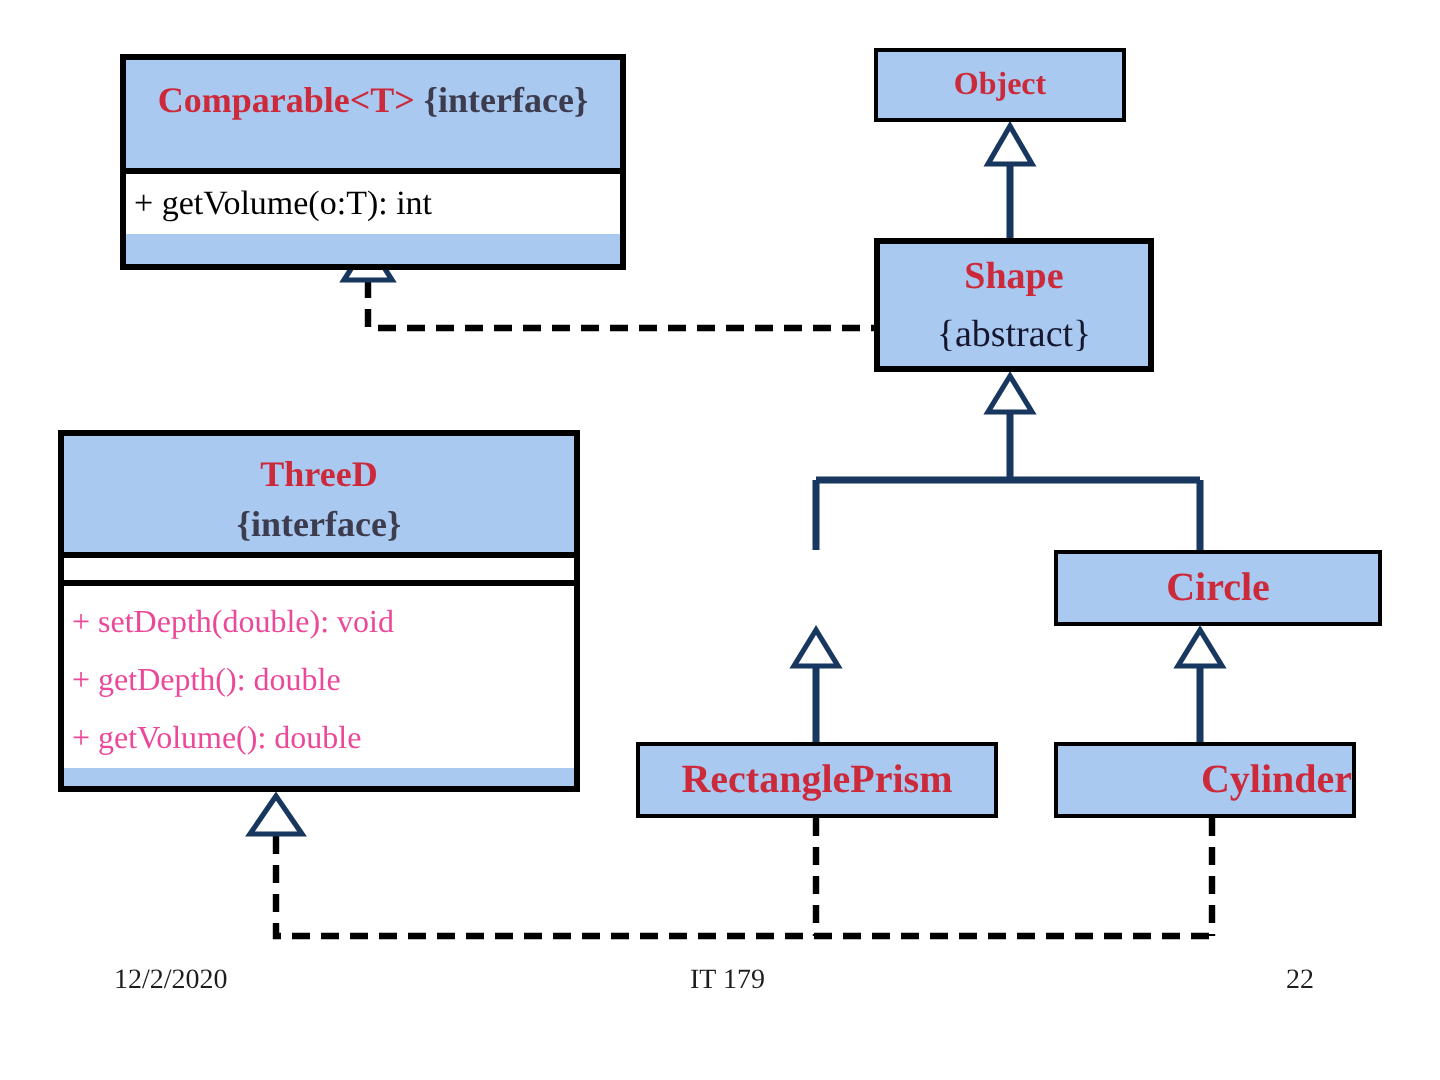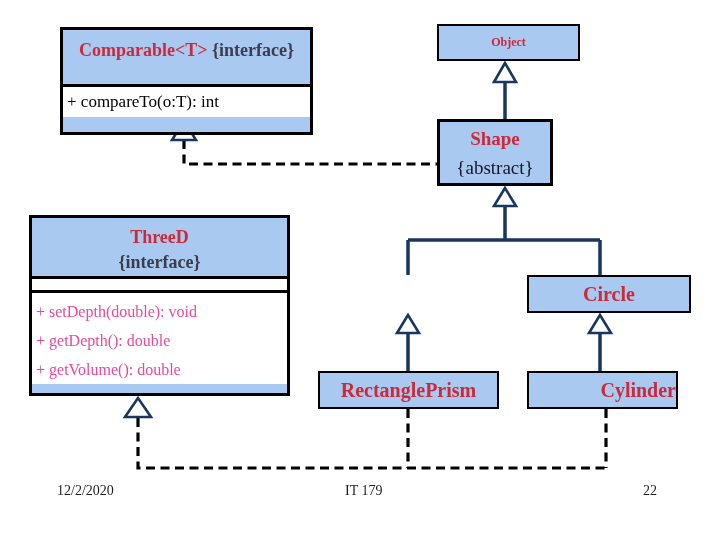--- a/index.html
+++ b/index.html
@@ -30,25 +30,25 @@
     height:54px;text-align:center;padding-top:10px;
     font-size:18px;line-height:20px;box-sizing:border-box;
   }
   #box-comparable .methods{
     background:#fff;border-top:3px solid #000;
     height:30px;line-height:30px;
     font-size:17px;color:#000;padding-left:4px;
   }
 
   
-  #box-object{left:437px;top:24px;width:143px;height:37px;
-    display:flex;align-items:center;justify-content:center;font-size:12px;}
+  #box-object{left:437px;top:24px;width:126px;height:37px;
+    display:flex;align-items:center;justify-content:center;font-size:16px;}
 
   
-  #box-shape{left:437px;top:119px;width:116px;height:67px;
+  #box-shape{left:437px;top:119px;width:140px;height:67px;
     display:flex;flex-direction:column;align-items:center;justify-content:center;
     font-size:19px;line-height:29px;}
 
   
   #box-threed{left:29px;top:215px;width:261px;height:181px;}
   #box-threed .title{
     height:58px;text-align:center;padding-top:7px;
     font-size:18px;line-height:25px;box-sizing:border-box;
   }
   #box-threed .fields{
@@ -110,21 +110,21 @@
       <path d="M138,398 L125,417 L151,417 Z" fill="#ffffff" stroke="#17375E" stroke-width="2.6"></path>
     </g>
   </svg>
 
   <div class="cls thick" id="box-comparable">
     <div class="title">
       <span class="cls-name">Comparable&lt;T&gt;</span>
       <span class="stereo">{interface}</span>
     </div>
     <div class="methods">
-      <div>+ compareTo(o:T): int</div>
+      <div>+ getVolume(o:T): int</div>
     </div>
   </div>
 
   <div class="cls" id="box-object">
     <span class="cls-name">Object</span>
   </div>
 
   <div class="cls thick" id="box-shape">
     <span class="cls-name">Shape</span>
     <span class="stereo-abstract">{abstract}</span>

